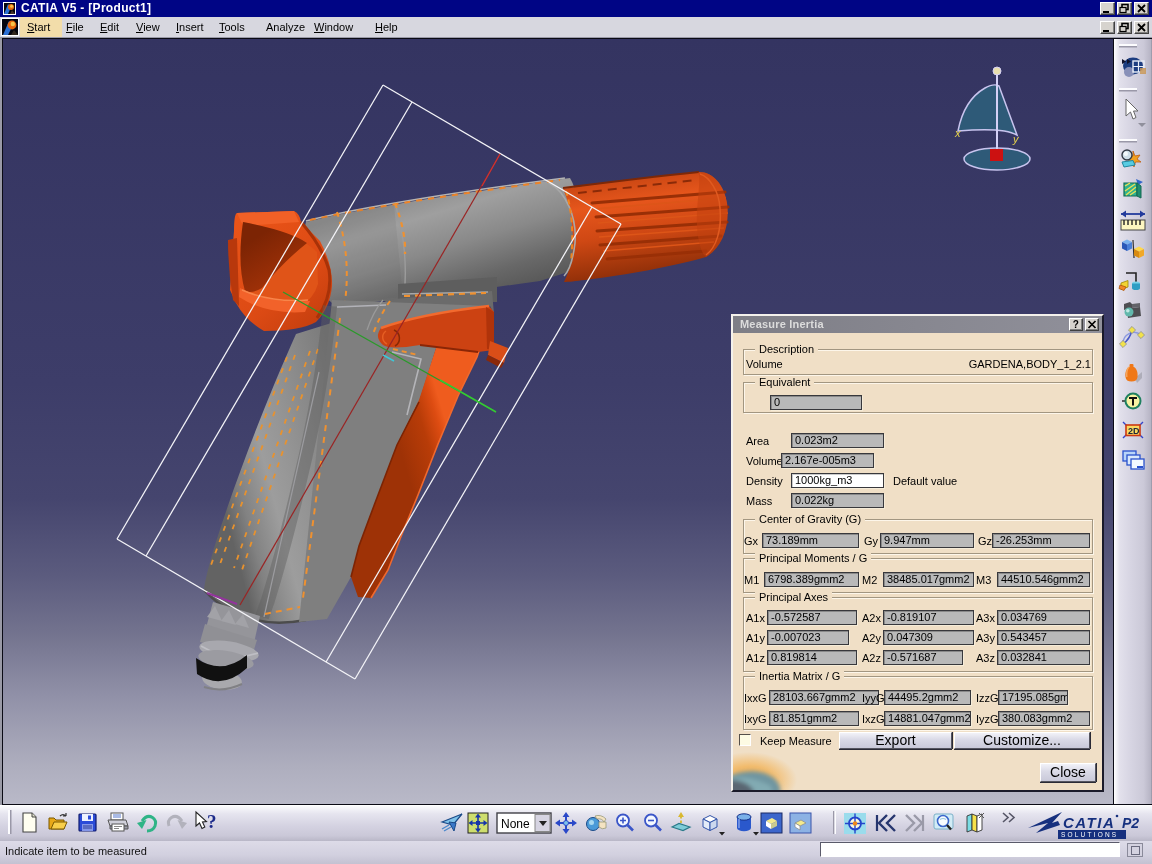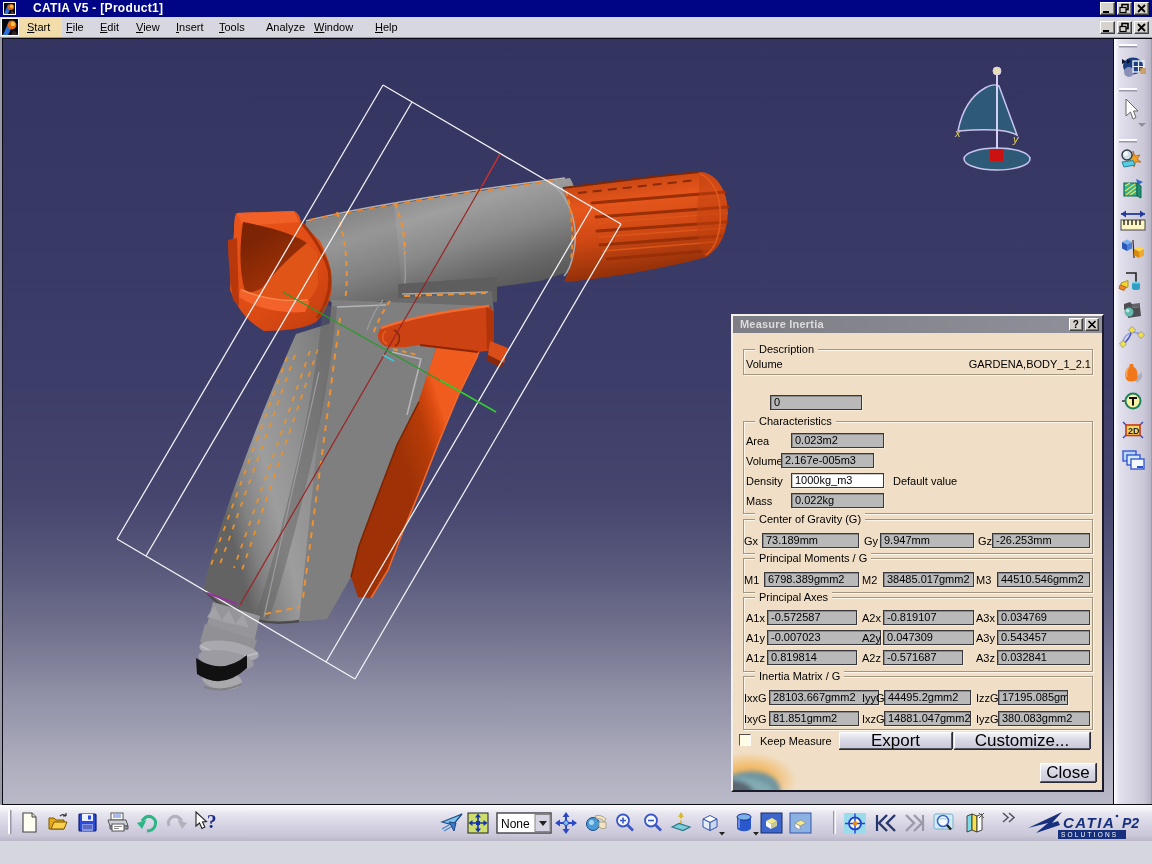--- a/index.html
+++ b/index.html
@@ -2,21 +2,21 @@
 <html><head>
 <meta charset="utf-8">
 <style>
 * { margin:0; padding:0; box-sizing:border-box; }
 html,body { width:1152px; height:864px; overflow:hidden; font-family:"Liberation Sans", sans-serif; }
 #root { position:relative; width:1152px; height:864px; background:#d6d6de; }
 
 
 #titlebar { position:absolute; left:0; top:0; width:1152px; height:17px; background:#000585; color:#fff; }
 #titlebar .ticon { position:absolute; left:3px; top:2px; width:13px; height:13px; }
-#titlebar .ttext { position:absolute; left:21px; top:1px; font-size:12px; font-weight:bold; letter-spacing:0.3px;margin-left:12px; }
+#titlebar .ttext { position:absolute; left:21px; top:1px; font-size:12px; font-weight:bold; letter-spacing:0.3px; }
 .winbtns { position:absolute; display:flex; gap:2px; }
 .wbtn { width:15px; height:13px; background:#d6d3ce; border-top:1px solid #fff; border-left:1px solid #fff; border-right:1px solid #404040; border-bottom:1px solid #404040; box-shadow:inset -1px -1px 0 #808080; font-size:9px; text-align:center; line-height:11px; color:#000; position:relative; }
 #titlebar .winbtns { right:3px; top:2px; }
 
 
 #menubar { position:absolute; left:0; top:17px; width:1152px; height:21px; background:#d7d7df; border-bottom:1px solid #9a9aa8; }
 #menubar .micon { position:absolute; left:1px; top:1px; width:18px; height:18px; }
 .mitem { position:absolute; top:0; height:20px; font-size:11px; color:#000; line-height:20px; }
 .mstart { position:absolute; left:20px; top:0; width:42px; height:20px; background:#f2ddaa; }
 #menubar .winbtns { right:3px; top:4px; }
@@ -45,21 +45,21 @@
 
 #dlg { position:absolute; left:731px; top:314px; width:373px; height:478px; background:#f0dfc6; border-top:2px solid #f4f1ec; border-left:2px solid #f4f1ec; border-right:2px solid #1a1a2a; border-bottom:2px solid #1a1a2a; font-size:11px; color:#000; }
 #dlgtitle { position:absolute; left:0px; top:0px; right:0px; height:17px; background:linear-gradient(90deg,#7e7e86,#90909a); color:#dcdcdc; font-weight:bold; font-size:11px; line-height:16px; padding-left:7px; letter-spacing:0.2px; }
 #dlgtitle .winbtns { right:3px; top:2px; }
 #dlgtitle .wbtn { width:14px; height:13px; font-weight:bold; font-size:10px; }
 .grp { position:absolute; border:1px solid #a29681; box-shadow:1px 1px 0 #fdf6ea inset, 1px 1px 0 #fdf6ea; }
 .glabel { position:absolute; top:-7px; left:10px; background:#f0dfc6; padding:0 4px; font-size:11px; white-space:nowrap;text-align:center; }
 .dlbl { position:absolute; font-size:11px; white-space:nowrap; }
 .fld { position:absolute; height:15px; background:#b9b9b9; border:1px solid #38383c; box-shadow:inset 1px 1px 0 #8a8a8a, 1px 1px 0 #f6ecd8; font-size:11px; line-height:13px; padding-left:3px; white-space:nowrap; overflow:hidden; }
 .fld.white { background:#fff; box-shadow:inset 1px 1px 0 #cacaca, 1px 1px 0 #f6ecd8; }
-.dbtn { position:absolute; background:linear-gradient(180deg,#f2f2f8 0%,#d9d9e6 45%,#c9c9d9 100%); border-top:1px solid #ffffff; border-left:1px solid #ffffff; border-right:1px solid #55555f; border-bottom:1px solid #55555f; box-shadow:0 1px 0 #2a2a35, 1px 0 0 #2a2a35; text-align:center; font-size:17px; }
+.dbtn { position:absolute; background:linear-gradient(180deg,#f2f2f8 0%,#d9d9e6 45%,#c9c9d9 100%); border-top:1px solid #ffffff; border-left:1px solid #ffffff; border-right:1px solid #55555f; border-bottom:1px solid #55555f; box-shadow:0 1px 0 #2a2a35, 1px 0 0 #2a2a35; text-align:center; font-size:14px; }
 .chk { position:absolute; width:12px; height:12px; background:#fdfbe3; border-top:1px solid #55504a; border-left:1px solid #55504a; border-bottom:1px solid #fff; border-right:1px solid #fff; }
 </style>
 </head>
 <body>
 <div id="root">
 
   <div id="titlebar">
     <svg class="ticon" viewBox="0 0 13 13">
         <rect width="13" height="13" fill="#fff"></rect>
         <rect x="1" y="1" width="11" height="11" fill="#05050f"></rect>
@@ -563,42 +563,47 @@
         <path d="M1028,22 L1062,6 L1052,17 L1058,15 L1060,19 L1036,27 L1048,17 Z" fill="#16307e"></path>
         <text x="1063" y="22" font-size="15" font-weight="bold" font-style="italic" fill="#16307e" font-family="Liberation Sans" letter-spacing="1.5">CATIA</text>
         <circle cx="1117" cy="10" r="1.3" fill="#16307e"></circle>
         <text x="1122" y="22" font-size="14" font-weight="bold" font-style="italic" fill="#16307e" font-family="Liberation Sans">P2</text>
         <rect x="1058" y="24" width="68" height="9" fill="#16307e"></rect>
         <text x="1061" y="31" font-size="6.5" fill="#fff" font-family="Liberation Sans" letter-spacing="2.2">SOLUTIONS</text>
       </g>
     </svg>
   </div>
 
+  <div id="statusbar">
+    <div class="stext">Indicate item to be measured</div>
+    <div class="sfield"></div>
+    <div class="sbtn"></div>
+  </div>
 
   <div id="dlg">
     <div id="dlgtitle">Measure Inertia
       <div class="winbtns">
         <div class="wbtn">?</div>
         <div class="wbtn"><svg width="12" height="11" viewBox="0 0 12 11">
               <path d="M2.5,2 L9.5,9 M9.5,2 L2.5,9" stroke="#000" stroke-width="1.7"></path>
             </svg></div>
       </div>
     </div>
 
     <div class="grp" style="left:10px;top:33px;width:350px;height:26px">
         <div class="glabel" style="left:11px">Description</div>
       </div>
     <div class="dlbl" style="left:13px;top:42px">Volume</div>
     <div class="dlbl" style="right:11px;top:42px">GARDENA,BODY_1_2.1</div>
 
+    <div class="grp" style="left:10px;top:66px;width:350px;height:31px">
+        <div class="glabel" style="left:11px">Equivalent</div>
+      </div>
     <div class="fld" style="left:37px;top:79px;width:92px">0</div>
 
-    <div class="grp" style="left:10px;top:105px;width:350px;height:93px">
-        <div class="glabel" style="left:11px">Characteristics</div>
-      </div>
     <div class="dlbl" style="left:13px;top:119px">Area</div>
     <div class="fld" style="left:58px;top:117px;width:93px">0.023m2</div>
     <div class="dlbl" style="left:13px;top:139px">Volume</div>
     <div class="fld" style="left:48px;top:137px;width:93px">2.167e-005m3</div>
     <div class="dlbl" style="left:13px;top:159px">Density</div>
     <div class="fld white" style="left:58px;top:157px;width:93px">1000kg_m3</div>
     <div class="dlbl" style="left:160px;top:159px">Default value</div>
     <div class="dlbl" style="left:13px;top:179px">Mass</div>
     <div class="fld" style="left:58px;top:177px;width:93px">0.022kg</div>
 
@@ -625,21 +630,21 @@
     <div class="grp" style="left:10px;top:281px;width:350px;height:75px">
         <div class="glabel" style="left:11px">Principal Axes</div>
       </div>
     <div class="dlbl" style="left:13px;top:296px">A1x</div>
     <div class="fld" style="left:34px;top:294px;width:90px">-0.572587</div>
     <div class="dlbl" style="left:129px;top:296px">A2x</div>
     <div class="fld" style="left:150px;top:294px;width:91px">-0.819107</div>
     <div class="dlbl" style="left:243px;top:296px">A3x</div>
     <div class="fld" style="left:264px;top:294px;width:93px">0.034769</div>
     <div class="dlbl" style="left:13px;top:316px">A1y</div>
-    <div class="fld" style="left:34px;top:314px;width:114px">-0.007023</div>
+    <div class="fld" style="left:34px;top:314px;width:82px">-0.007023</div>
     <div class="dlbl" style="left:129px;top:316px">A2y</div>
     <div class="fld" style="left:150px;top:314px;width:91px">0.047309</div>
     <div class="dlbl" style="left:243px;top:316px">A3y</div>
     <div class="fld" style="left:264px;top:314px;width:93px">0.543457</div>
     <div class="dlbl" style="left:13px;top:336px">A1z</div>
     <div class="fld" style="left:34px;top:334px;width:90px">0.819814</div>
     <div class="dlbl" style="left:129px;top:336px">A2z</div>
     <div class="fld" style="left:150px;top:334px;width:80px">-0.571687</div>
     <div class="dlbl" style="left:243px;top:336px">A3z</div>
     <div class="fld" style="left:264px;top:334px;width:93px">0.032841</div>

